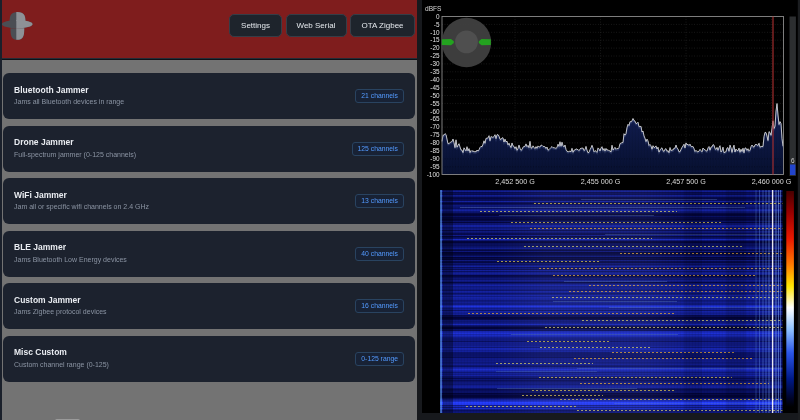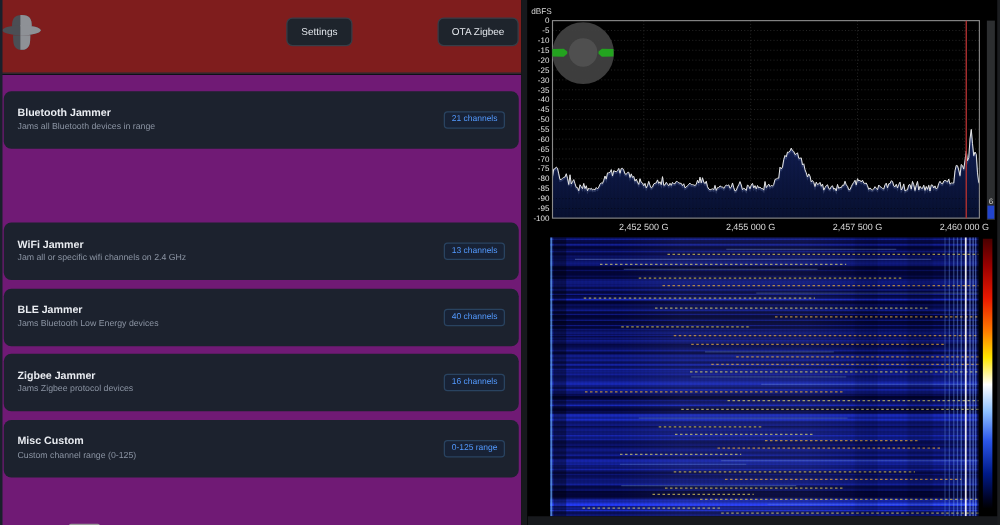--- a/index.html
+++ b/index.html
@@ -1,48 +1,53 @@
 <!DOCTYPE html>
 <html><head><meta charset="utf-8"><style>
 * { margin:0; padding:0; box-sizing:border-box; }
 body { width:800px; height:420px; overflow:hidden; background:#000; font-family:"Liberation Sans", sans-serif; }
 #app { position:relative; width:800px; height:420px; }
 #left { position:absolute; left:0; top:0; width:417px; height:420px; background:#0d1117; }
 #leftedge { position:absolute; left:0; top:0; width:2px; height:420px; background:#1a202b; }
 #header { position:absolute; left:0; top:0; width:417px; height:59px; background:#7f1d1d; border-bottom:1px solid #252b35;padding-left:32px; }
 .btn { position:absolute; top:14px; height:23px; background:#1e242c; border:1px solid #363d47; border-radius:5px; color:#e4e8ed; font-size:8px; line-height:21px; text-align:center; }
-#main { position:absolute; left:0; top:60px; width:417px; height:360px; background:#701a75;text-align:right; }
+#main { position:absolute; left:0; top:60px; width:417px; height:360px; background:#737373;text-align:right; }
 .card { position:absolute; left:3px; width:412px; height:46px; background:#1c222e; border-radius:6px; }
 .ct { position:absolute; left:11px; top:11.5px; font-size:8.5px; font-weight:bold; color:#e9ecf1; }
 .cs { position:absolute; left:11px; top:25px; font-size:7px; color:#8b94a3; }
 .badge { position:absolute; right:11px; top:16px; height:14px; padding:0 5px; background:#182235; border:1px solid #294360; border-radius:3px; color:#539aff; font-size:6.8px; line-height:12.5px; }
 #strip { position:absolute; left:417px; top:0; width:5px; height:420px; background:#17191d; }
 #right { position:absolute; left:422px; top:0; width:378px; height:420px; background:#000;text-align:right; }
 #gbar { position:absolute; left:55px; top:418.5px; width:25px; height:2px; background:#9a9a9a; border-radius:2px 2px 0 0; }
 </style></head><body>
 <div id="app">
 <div id="left">
 <div id="main">
 <div class="card" style="top:13px">
 <div class="ct">Bluetooth Jammer</div>
           <div class="cs">Jams all Bluetooth devices in range</div>
           <div class="badge">21 channels</div>
         </div>
+<div class="card" style="top:65.5px">
+<div class="ct">Drone Jammer</div>
+          <div class="cs">Full-spectrum jammer (0-125 channels)</div>
+          <div class="badge">125 channels</div>
+        </div>
 <div class="card" style="top:170.5px">
 <div class="ct">BLE Jammer</div>
           <div class="cs">Jams Bluetooth Low Energy devices</div>
           <div class="badge">40 channels</div>
         </div>
 <div class="card" style="top:118px">
 <div class="ct">WiFi Jammer</div>
           <div class="cs">Jam all or specific wifi channels on 2.4 GHz</div>
           <div class="badge">13 channels</div>
         </div>
 <div class="card" style="top:223px">
-<div class="ct">Zigbee Jammer</div>
+<div class="ct">Custom Jammer</div>
           <div class="cs">Jams Zigbee protocol devices</div>
           <div class="badge">16 channels</div>
         </div>
 <div class="card" style="top:275.5px">
 <div class="ct">Misc Custom</div>
           <div class="cs">Custom channel range (0-125)</div>
           <div class="badge">0-125 range</div>
         </div>
 </div>
 <div id="header">
@@ -57,20 +62,21 @@
 <path d="M10.4 28.2 L24.3 28.2 L24.1 32.5 C23.9 37.8 21.1 39.8 17.3 39.8 C13.5 39.8 10.8 37.8 10.6 32.5 Z"></path>
 <ellipse cx="17.25" cy="24.2" rx="15.25" ry="4.1"></ellipse>
 </g>
 <g fill="#8e9196" clip-path="url(#rh)">
 <path d="M9.6 21 C9.6 15.5 11 12 17.5 12 C24 12 25.4 15.5 25.4 21 Z"></path>
 <path d="M10.4 28.2 L24.3 28.2 L24.1 32.5 C23.9 37.8 21.1 39.8 17.3 39.8 C13.5 39.8 10.8 37.8 10.6 32.5 Z"></path>
 <ellipse cx="17.25" cy="24.2" rx="15.25" ry="4.1"></ellipse>
 </g>
         </svg>
 <div class="btn" style="left:229px;width:53px">Settings</div>
+<div class="btn" style="left:285.5px;width:61px">Web Serial</div>
 <div class="btn" style="left:350px;width:65px">OTA Zigbee</div>
 </div>
 <div id="leftedge"></div>
 <div id="gbar"></div>
 </div>
 <div id="strip"></div>
 <div id="right"><svg width="378" height="420" viewBox="422 0 378 420" font-family="Liberation Sans, sans-serif">
 <defs>
           <linearGradient id="wf" x1="0" y1="0" x2="0" y2="1">
 <stop offset="0" stop-color="#4a0000"></stop>

